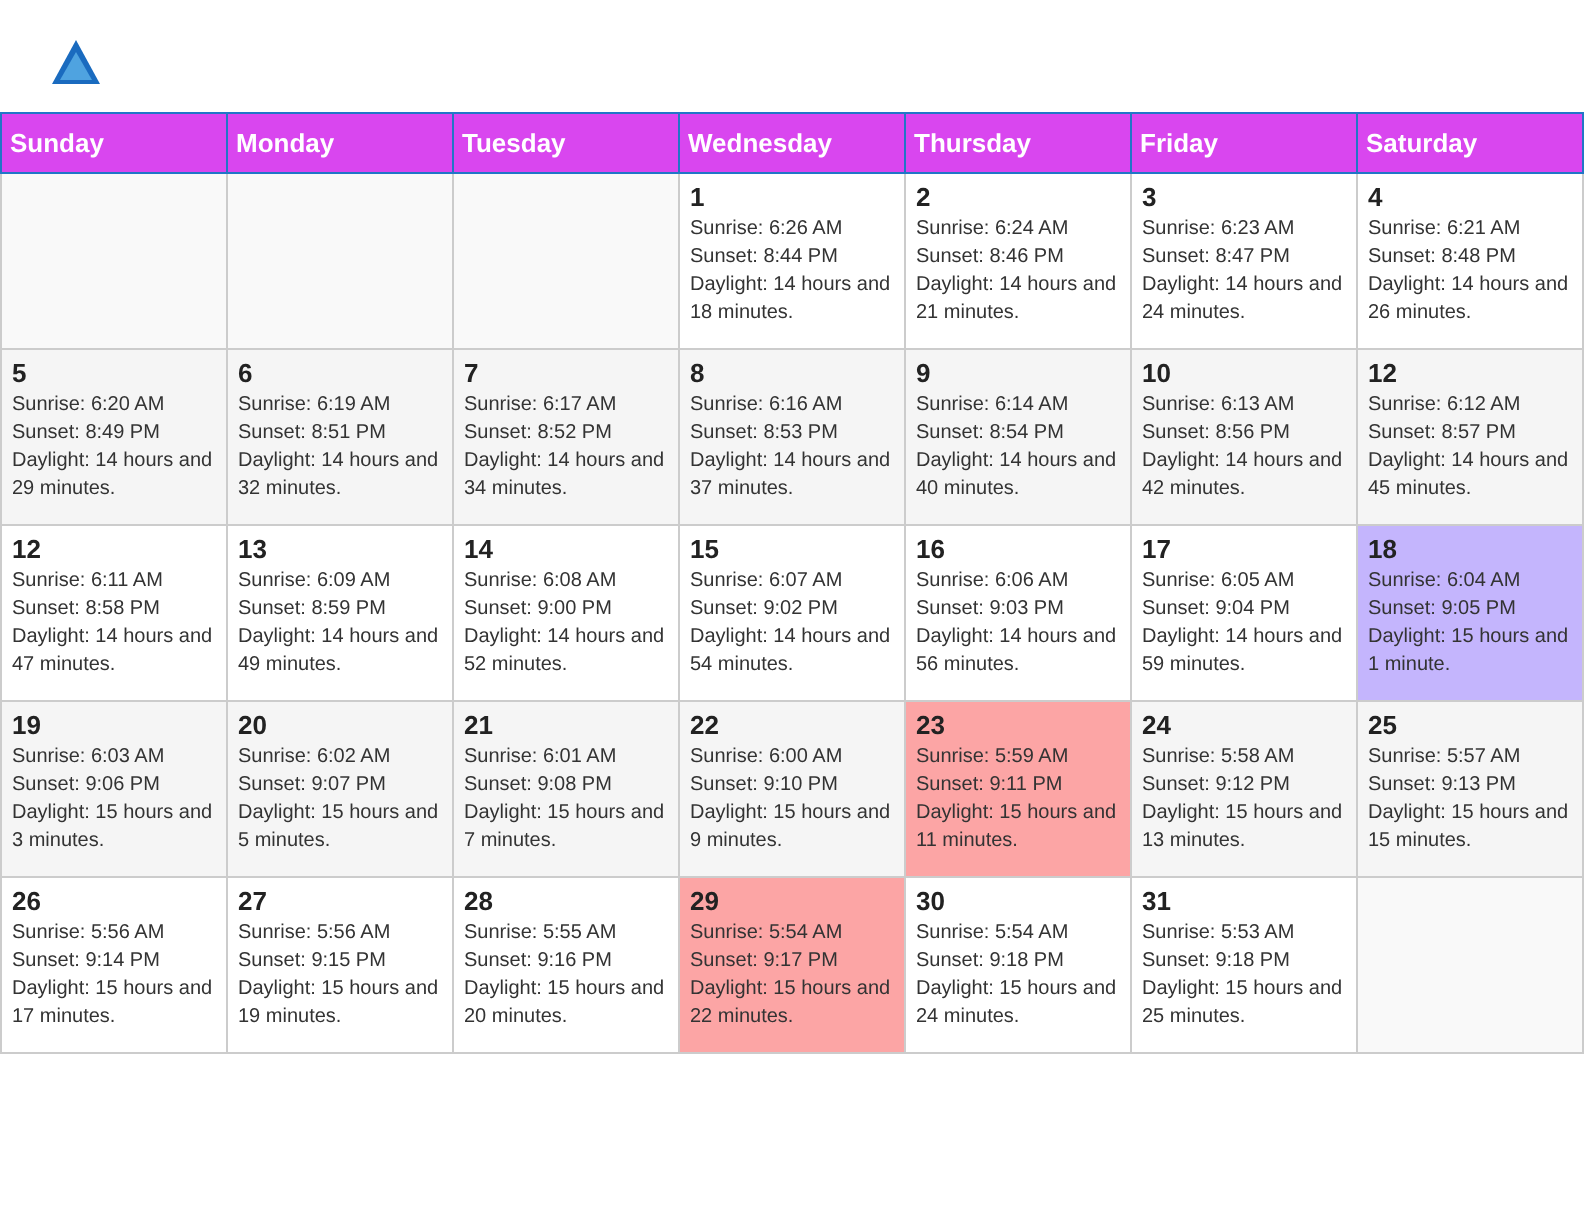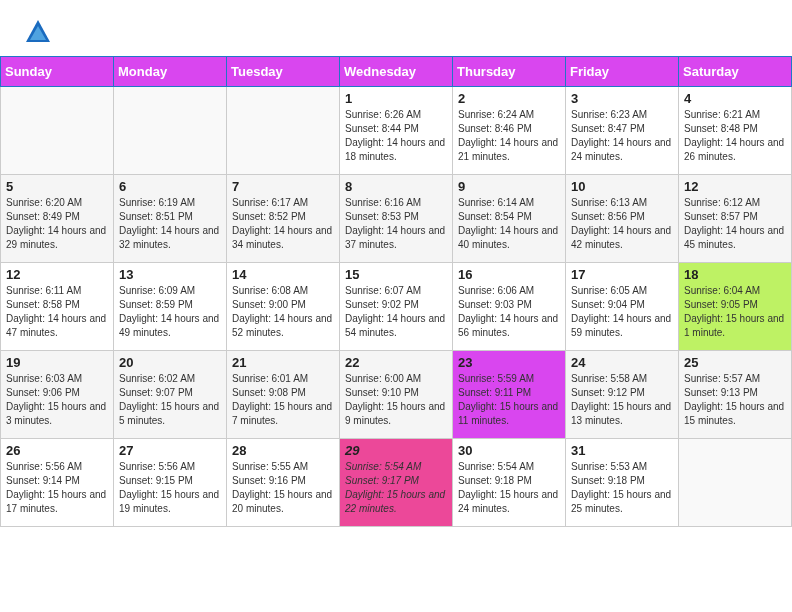--- a/index.html
+++ b/index.html
@@ -198,21 +198,21 @@
           <div class="day-info">Sunrise: 6:07 AM<br>Sunset: 9:02 PM<br>Daylight: 14 hours and 54 minutes.</div>
         </td>
         <td style="background: rgb(255, 255, 255);">
           <div class="day-number">16</div>
           <div class="day-info">Sunrise: 6:06 AM<br>Sunset: 9:03 PM<br>Daylight: 14 hours and 56 minutes.</div>
         </td>
         <td style="background: rgb(255, 255, 255);">
           <div class="day-number">17</div>
           <div class="day-info">Sunrise: 6:05 AM<br>Sunset: 9:04 PM<br>Daylight: 14 hours and 59 minutes.</div>
         </td>
-        <td style="background: #bef264;">
+        <td style="background: #c4b5fd;">
           <div class="day-number">18</div>
           <div class="day-info">Sunrise: 6:04 AM<br>Sunset: 9:05 PM<br>Daylight: 15 hours and 1 minute.</div>
         </td>
       </tr>
       <tr>
         <td style="background: rgb(245, 245, 245); margin-left: 19px;">
           <div class="day-number">19</div>
           <div class="day-info">Sunrise: 6:03 AM<br>Sunset: 9:06 PM<br>Daylight: 15 hours and 3 minutes.</div>
         </td>
         <td style="background: rgb(245, 245, 245);">
@@ -220,21 +220,21 @@
           <div class="day-info">Sunrise: 6:02 AM<br>Sunset: 9:07 PM<br>Daylight: 15 hours and 5 minutes.</div>
         </td>
         <td style="background: rgb(245, 245, 245);">
           <div class="day-number">21</div>
           <div class="day-info">Sunrise: 6:01 AM<br>Sunset: 9:08 PM<br>Daylight: 15 hours and 7 minutes.</div>
         </td>
         <td style="background: rgb(245, 245, 245);">
           <div class="day-number">22</div>
           <div class="day-info">Sunrise: 6:00 AM<br>Sunset: 9:10 PM<br>Daylight: 15 hours and 9 minutes.</div>
         </td>
-        <td style="background: #d946ef;">
+        <td style="background: #fca5a5;">
           <div class="day-number">23</div>
           <div class="day-info">Sunrise: 5:59 AM<br>Sunset: 9:11 PM<br>Daylight: 15 hours and 11 minutes.</div>
         </td>
         <td style="background: rgb(245, 245, 245);">
           <div class="day-number">24</div>
           <div class="day-info">Sunrise: 5:58 AM<br>Sunset: 9:12 PM<br>Daylight: 15 hours and 13 minutes.</div>
         </td>
         <td style="background: rgb(245, 245, 245); margin-left: 32px;">
           <div class="day-number">25</div>
           <div class="day-info">Sunrise: 5:57 AM<br>Sunset: 9:13 PM<br>Daylight: 15 hours and 15 minutes.</div>
@@ -246,21 +246,21 @@
           <div class="day-info">Sunrise: 5:56 AM<br>Sunset: 9:14 PM<br>Daylight: 15 hours and 17 minutes.</div>
         </td>
         <td style="background: rgb(255, 255, 255);">
           <div class="day-number">27</div>
           <div class="day-info">Sunrise: 5:56 AM<br>Sunset: 9:15 PM<br>Daylight: 15 hours and 19 minutes.</div>
         </td>
         <td style="background: rgb(255, 255, 255);">
           <div class="day-number">28</div>
           <div class="day-info">Sunrise: 5:55 AM<br>Sunset: 9:16 PM<br>Daylight: 15 hours and 20 minutes.</div>
         </td>
-        <td style="background: #ec4899; font-style: italic;">
+        <td style="background: #fca5a5;">
           <div class="day-number">29</div>
           <div class="day-info">Sunrise: 5:54 AM<br>Sunset: 9:17 PM<br>Daylight: 15 hours and 22 minutes.</div>
         </td>
         <td style="background: rgb(255, 255, 255);">
           <div class="day-number">30</div>
           <div class="day-info">Sunrise: 5:54 AM<br>Sunset: 9:18 PM<br>Daylight: 15 hours and 24 minutes.</div>
         </td>
         <td style="background: rgb(255, 255, 255);">
           <div class="day-number">31</div>
           <div class="day-info">Sunrise: 5:53 AM<br>Sunset: 9:18 PM<br>Daylight: 15 hours and 25 minutes.</div>

